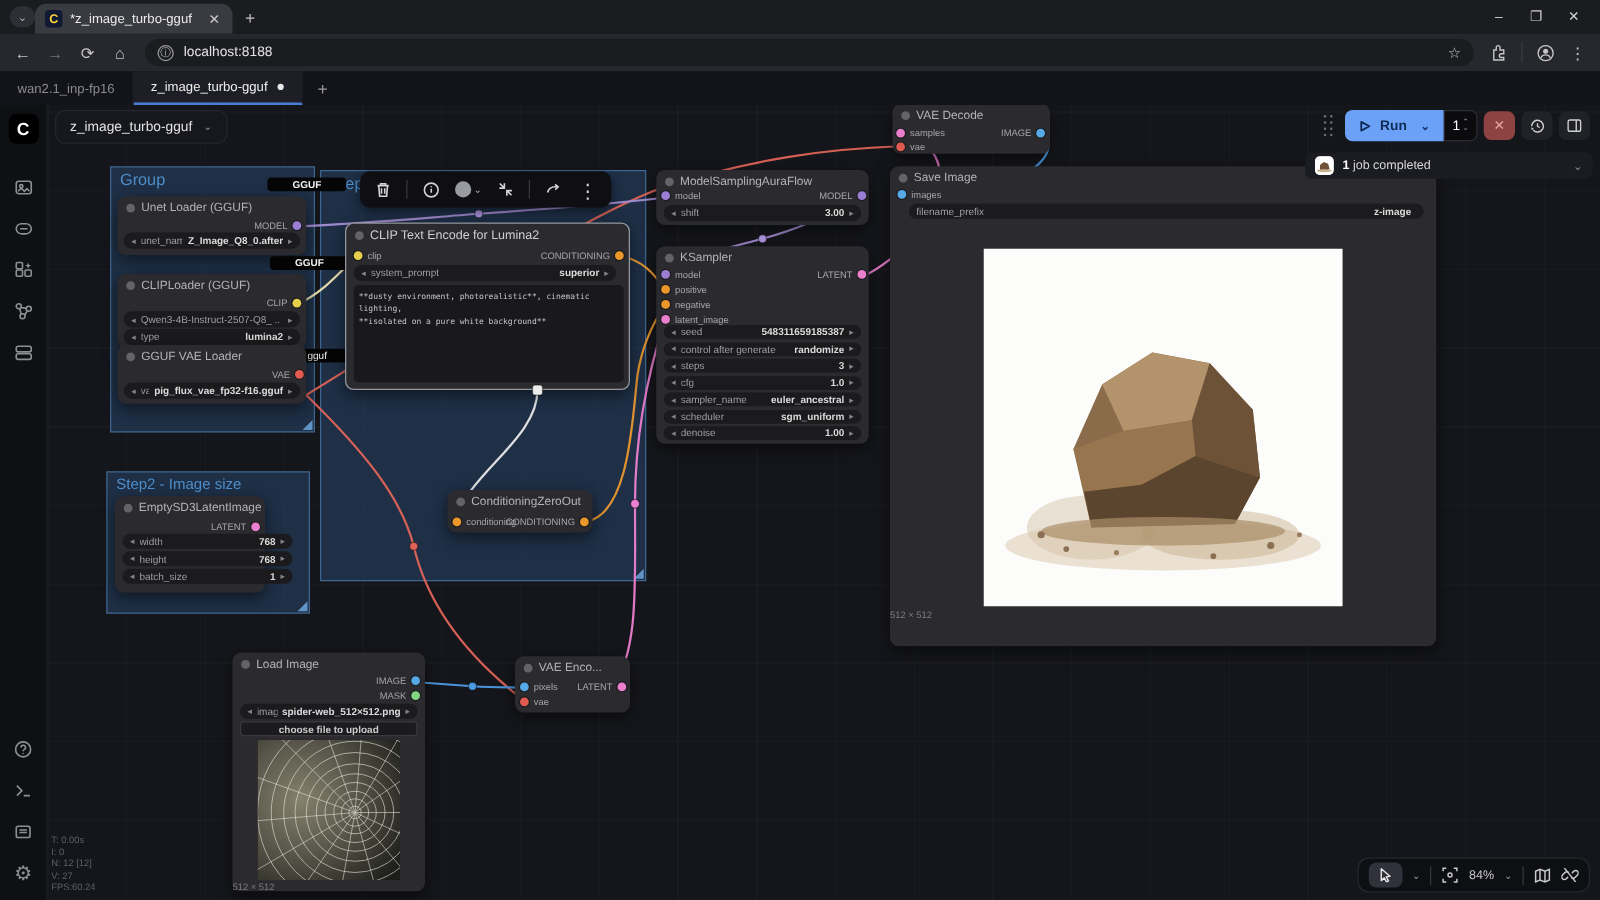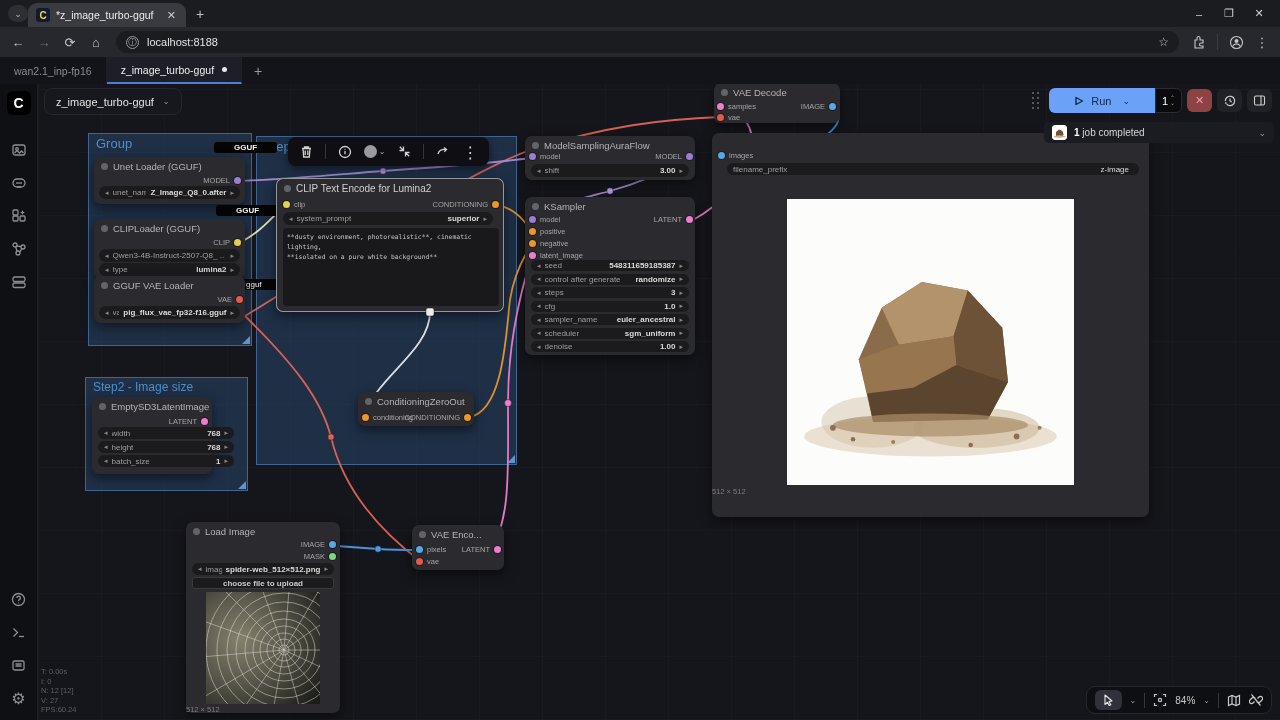--- a/index.html
+++ b/index.html
@@ -48,21 +48,21 @@
   .sbtop{display:flex;flex-direction:column;gap:15px;margin-top:26px;align-items:center}
   .sbbot{display:flex;flex-direction:column;gap:15px;margin-top:auto;margin-bottom:6px;align-items:center}
   .sbi{width:18px;height:18px;display:grid;place-items:center;color:#8e8f93}
   .sbi svg{stroke:#8e8f93;fill:none;stroke-width:1.3}
 
   
   .queuebar{position:absolute;top:88px;right:8px;z-index:10;display:flex;align-items:center;gap:5px}
   .draghandle{display:grid;grid-template-columns:repeat(2,3px);grid-auto-rows:3px;gap:2px;margin-right:4px}
   .draghandle i{width:2px;height:2px;border-radius:50%;background:#6d6e73}
   .runbtn{height:25px;display:flex;align-items:center;background:#6ba1f7;border-radius:6px 0 0 6px;
-    padding:0 25px;gap:7px;color:#0e2b55;font-size:11px;font-weight:normal}
+    padding:0 11px;gap:7px;color:#0e2b55;font-size:11px;font-weight:bold}
   .runchev{font-size:9px;margin-left:4px}
   .countbox{height:25px;width:27px;background:#0b0b0e;border:1px solid #2c2d33;border-radius:0 6px 6px 0;
     display:flex;align-items:center;justify-content:center;gap:2px;color:#fff;font-size:11px}
   .spin{display:flex;flex-direction:column;font-size:6px;color:#9a9a9a;line-height:5px}
   .qbtn{width:25px;height:23px;border-radius:6px;background:#212227;display:grid;place-items:center;color:#cfcfcf}
   .qbtn.red{background:#8e4343;color:#e6a3a3;font-size:11px}
   .notif{position:absolute;top:122px;right:6px;width:230px;height:21px;background:#1b1c21;border-radius:5px;
     z-index:10;display:flex;align-items:center;gap:7px;padding:0 8px}
   .thumb{width:15px;height:15px;border-radius:4px;background:#fff;overflow:hidden;flex:none}
   .notif-text{font-size:10px;color:#d6d6d6;flex:1}
@@ -88,21 +88,21 @@
   .ndot{width:7px;height:7px;border-radius:50%;background:#636468;flex:none}
   .port{position:absolute;display:flex;align-items:center;gap:4px;font-size:7.5px;color:#a6a6a8;white-space:nowrap}
   .pdot{width:7px;height:7px;border-radius:50%;flex:none;box-shadow:0 0 0 1px rgba(0,0,0,.35)}
   .c-model{background:#9b7dd4}.c-clip{background:#e6cf4c}.c-vae{background:#e05a50}.c-cond{background:#eb9729}
   .c-latent{background:#ea7fce}.c-image{background:#57a8e6}.c-mask{background:#7fd67f}
   .widget{position:absolute;height:13px;background:#1b1b1e;border-radius:7px;display:flex;align-items:center;
     padding:0 6px;font-size:8px;color:#9f9fa2}
   .warr{color:#87878a;font-size:7px;flex:none}
   .wlabel{margin:0 4px;white-space:nowrap;overflow:hidden}
   .wvalue{margin-left:auto;margin-right:4px;color:#dadada;white-space:nowrap;font-weight:bold}
-  .wvalue.plain{font-weight:normal}
+  .wvalue.plain{font-weight:bold}
   .badge{position:absolute;background:#050505;color:#f2f2f2;font-weight:bold;font-size:8px;padding:1px 20px;
     border-radius:3px;z-index:3}
   .prompt{position:absolute;background:#19191c;border-radius:4px;padding:5px 4px;
     font-family:"DejaVu Sans Mono",monospace;font-size:6.4px;line-height:1.55;color:#c7c7c9;white-space:pre-line}
   .imgframe{position:absolute;background:#fdfdfd;overflow:hidden}
   .caption{position:absolute;width:100%;font-size:7.5px;color:#7c7c7f}
   .filebtn{position:absolute;height:12px;background:#1b1b1e;border:1px solid #3a3a3e;border-radius:3px;
     display:flex;align-items:center;justify-content:center;font-size:8px;font-weight:bold;color:#c9c9c9}
 
   
@@ -463,20 +463,24 @@
         <span class="pdot c-vae"></span>
         <span>vae</span>
       </div>
     <div class="port" style="right:4px;top:19px">
         <span>IMAGE</span>
         <span class="pdot c-image"></span>
       </div>
   </div>
 
   <div class="node" style="left:712px;top:133px;width:437px;height:384px">
+    <div class="nheader">
+        <span class="ndot"></span>
+      <span>Save Image</span>
+      </div>
     <div class="port" style="left:6px;top:18px">
         <span class="pdot c-image"></span>
         <span>images</span>
       </div>
     <div class="widget" style="left:15px;top:30px;width:412px;height:12px">
       <span class="wlabel" style="margin-left:0">filename_prefix</span>
       <span class="wvalue plain">z-image</span>
     </div>
     <div class="imgframe" style="left:75px;top:66px;width:287px;height:286px">
       <svg width="287" height="286" viewBox="0 0 100 100" preserveAspectRatio="none">

